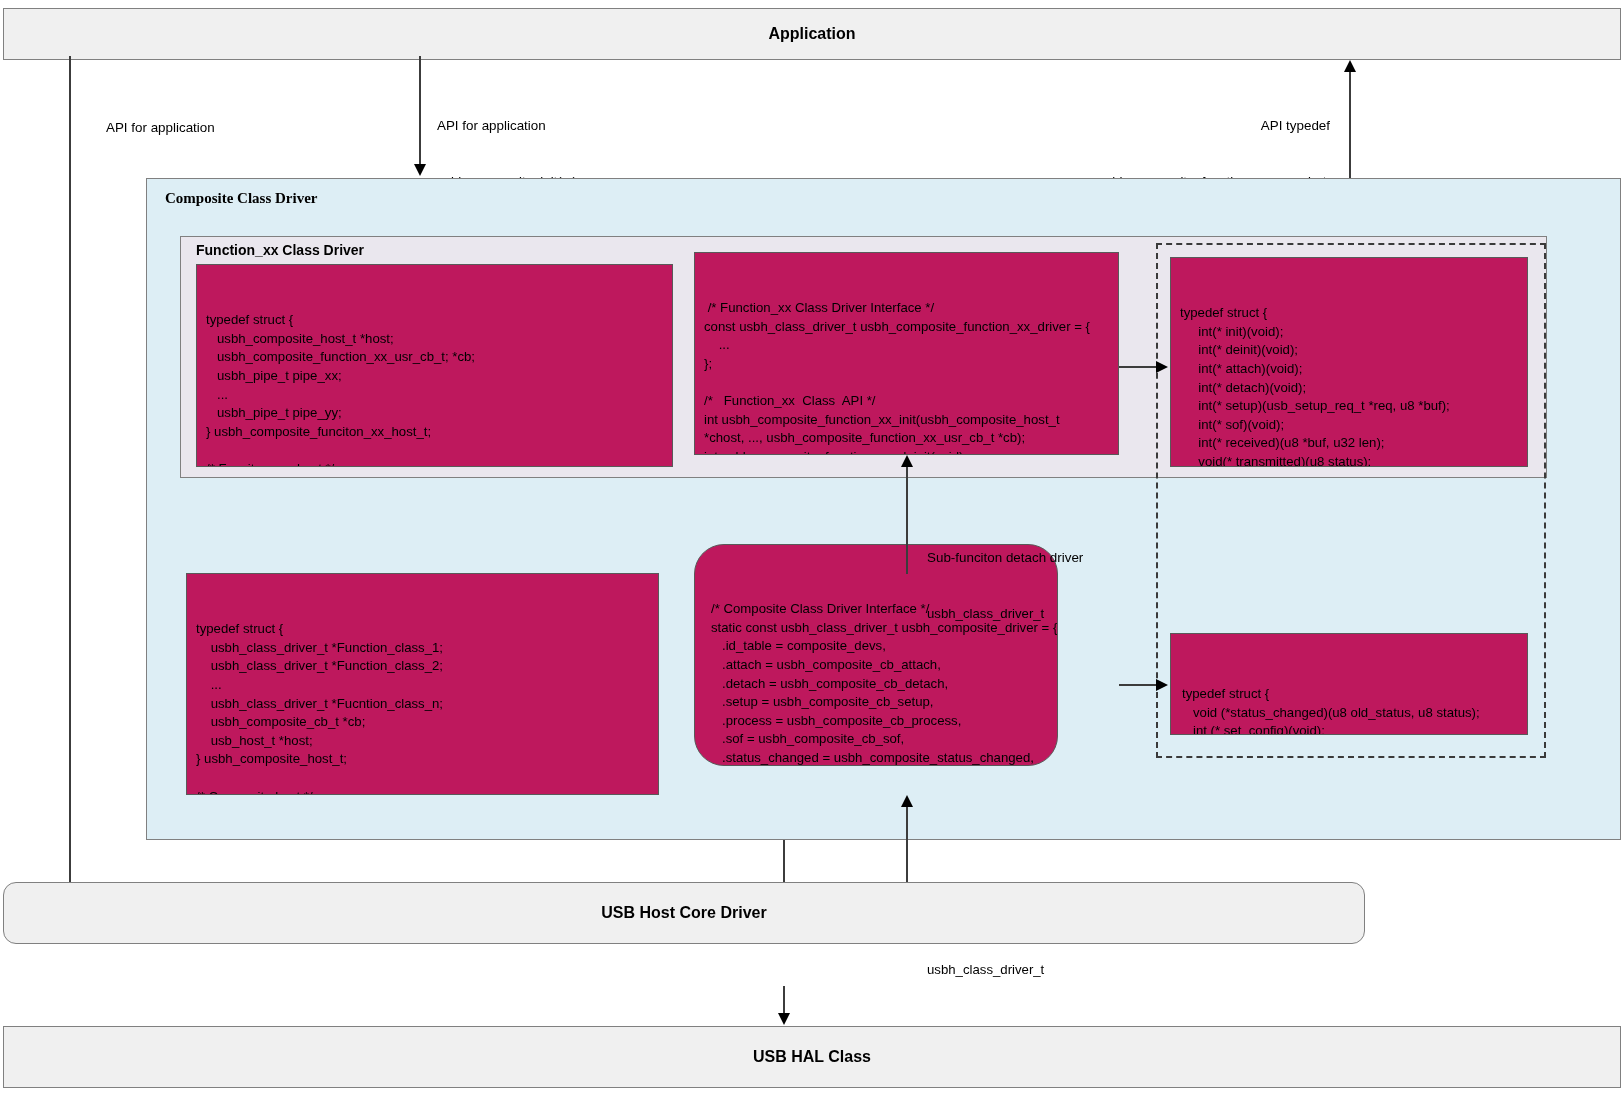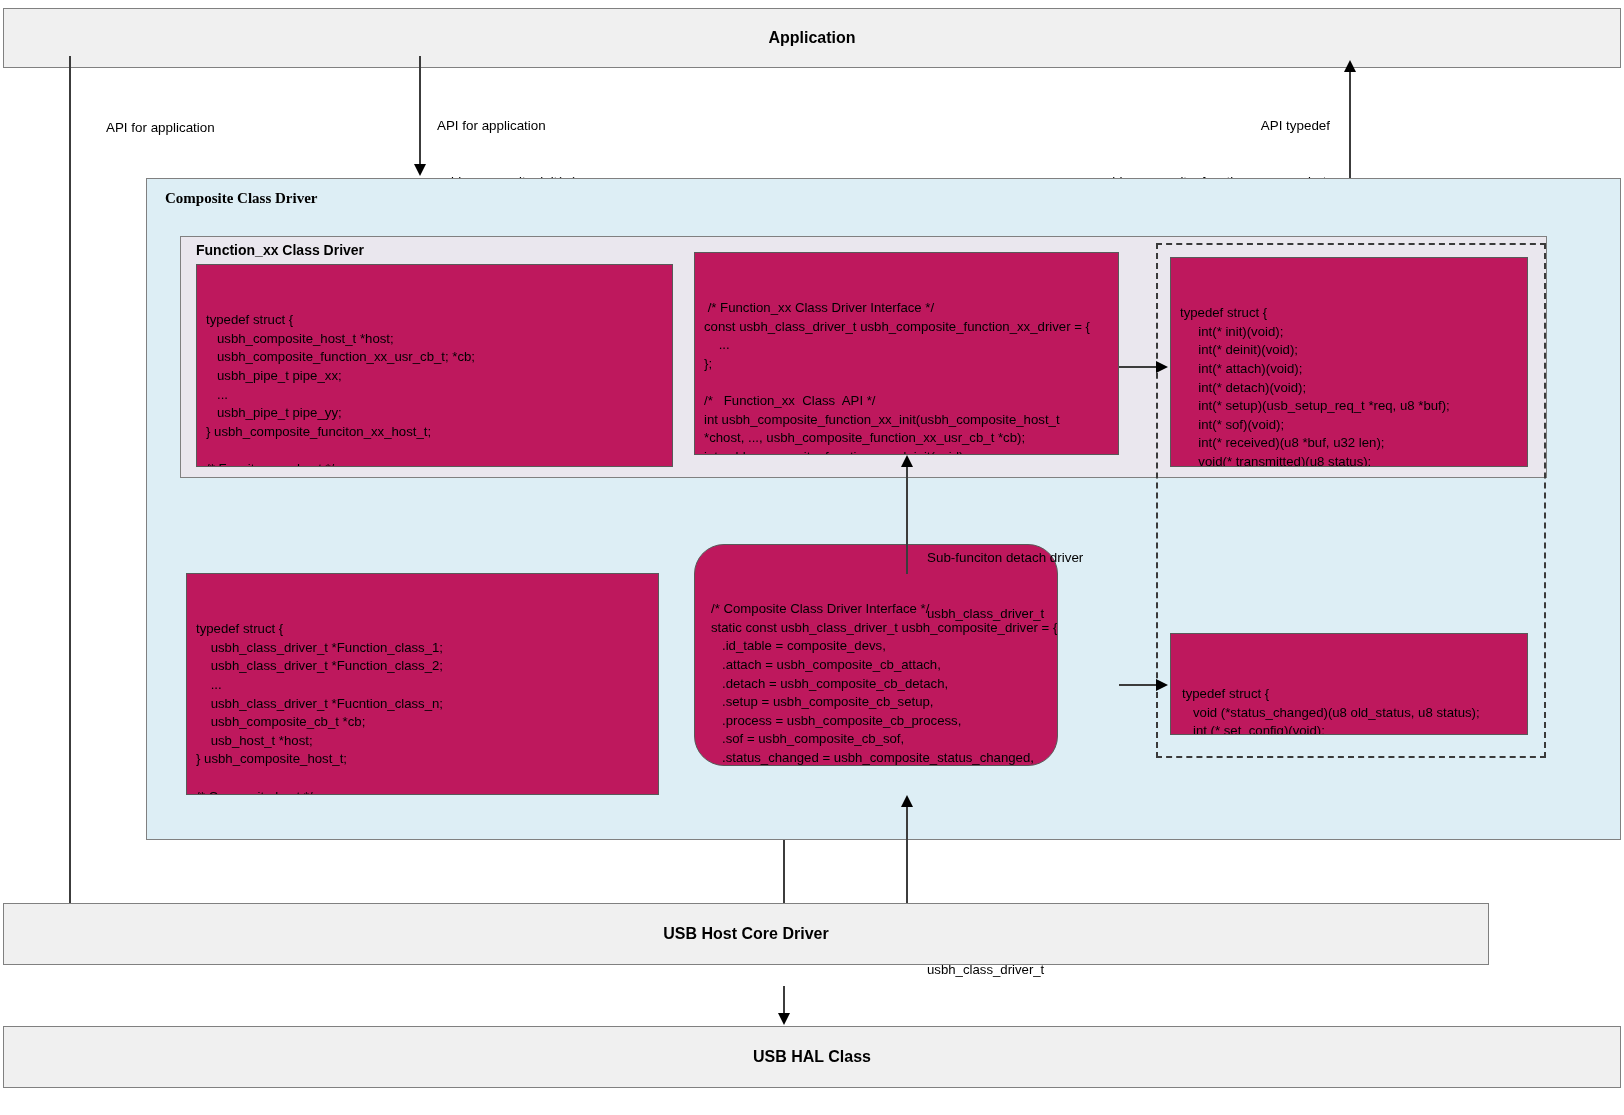--- a/index.html
+++ b/index.html
@@ -83,21 +83,21 @@
   }
 
   
   .ann { font-size: 13.2px; line-height: 18.5px; white-space: pre; }
   .ann .hdr { font-weight: normal; font-size: 13.4px; }
   .ann.right { text-align: right; }
 </style>
 </head>
 <body>
 
-<div class="abs layer-bar" style="left:3px; top:8px; width:1618px; height:60px;">
+<div class="abs layer-bar" style="left:3px; top:8px; width:1618px; height:52px;">
   <span>Application</span>
 </div>
 
 <div class="abs vline" style="left:69px; top:56px; width:1.6px; height:858px;"></div>
 <div class="abs arrow-down" style="left:64px; top:908px;"></div>
 
 <div class="abs vline" style="left:419px; top:56px; width:1.6px; height:112px;"></div>
 <div class="abs arrow-down" style="left:414px; top:164px;"></div>
 
 <div class="abs vline" style="left:1349px; top:72px; width:1.6px; height:108px;"></div>
@@ -222,21 +222,21 @@
 <div class="abs arrow-down" style="left:778px; top:904px;"></div>
 
 <div class="abs vline" style="left:906px; top:806px; width:1.6px; height:119px;"></div>
 <div class="abs arrow-up" style="left:901px; top:795px;"></div>
 
 <div class="abs ann" style="left:927px; top:868px;">
   <div class="hdr">Class driver callback</div>
   <div>usbh_class_driver_t</div>
 </div>
 
-<div class="abs layer-bar" style="left:3px; top:903px; width:1486px; height:62px;">
+<div class="abs layer-bar" style="left:3px; top:882px; width:1362px; height:62px;border-radius:13px;">
   <span>USB Host Core Driver</span>
 </div>
 
 <div class="abs vline" style="left:783px; top:986px; width:1.6px; height:34px;"></div>
 <div class="abs arrow-down" style="left:778px; top:1013px;"></div>
 
 <div class="abs layer-bar" style="left:3px; top:1026px; width:1618px; height:62px;">
   <span>USB HAL Class</span>
 </div>
 

